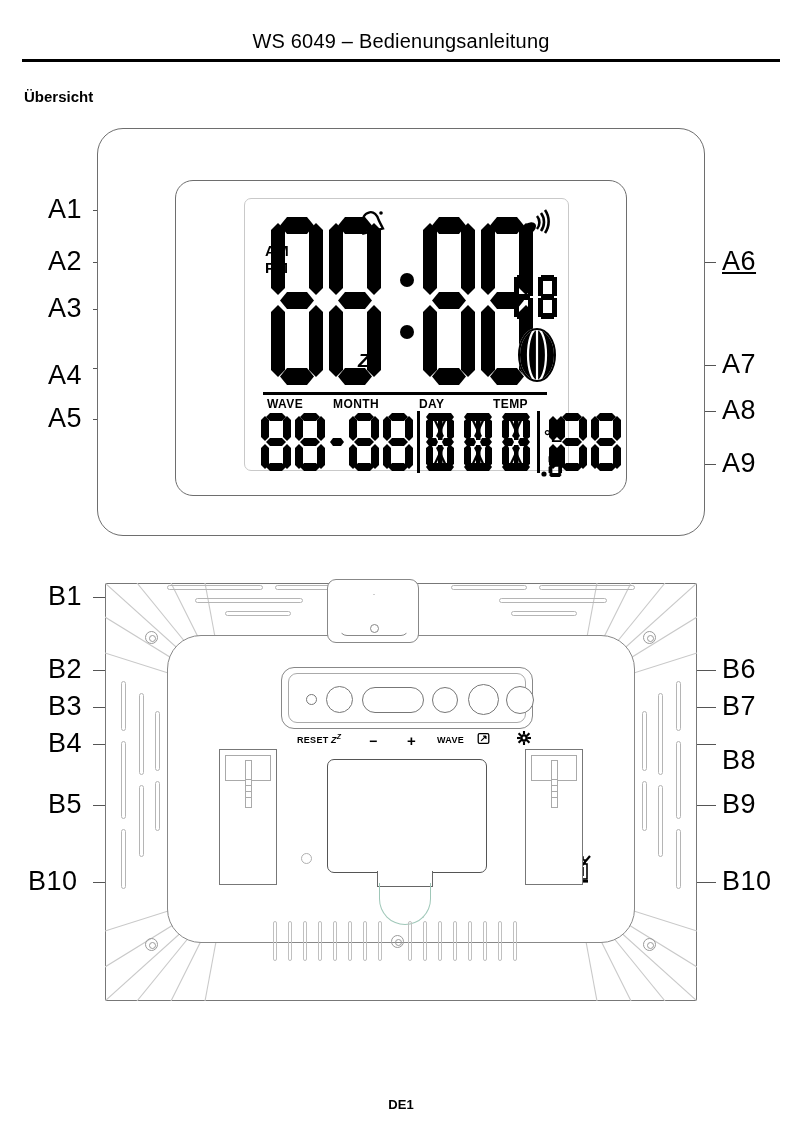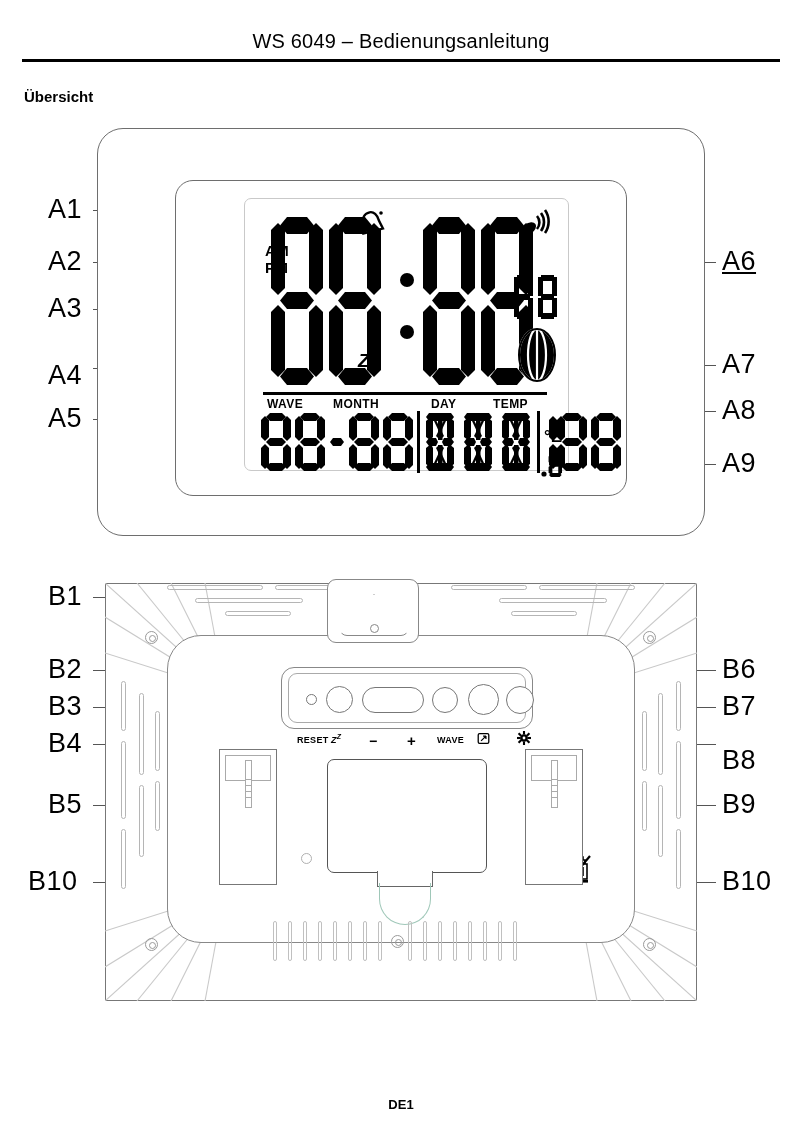--- a/index.html
+++ b/index.html
@@ -357,21 +357,21 @@
           <line x1="20" y1="2" x2="20" y2="54" stroke="#fff" stroke-width="2.2"></line>
           <ellipse cx="20" cy="28" rx="18" ry="26" fill="none" stroke="#000" stroke-width="2"></ellipse>
         </svg>
       </div>
 
       <div class="rowline"></div>
 
       <div class="sublabels">
         <span style="left:22px;">WAVE</span>
         <span style="left:88px;">MONTH</span>
-        <span style="left:174px;margin-left:12px;">DAY</span>
+        <span style="left:174px;">DAY</span>
         <span style="left:248px;">TEMP</span>
       </div>
 
       <div class="botrow">
 
         <div class="sdigit" style="left:0;">
           <i class="seg ss-a"></i>
             <i class="seg ss-b"></i>
             <i class="seg ss-c"></i>
           <i class="seg ss-d"></i>

